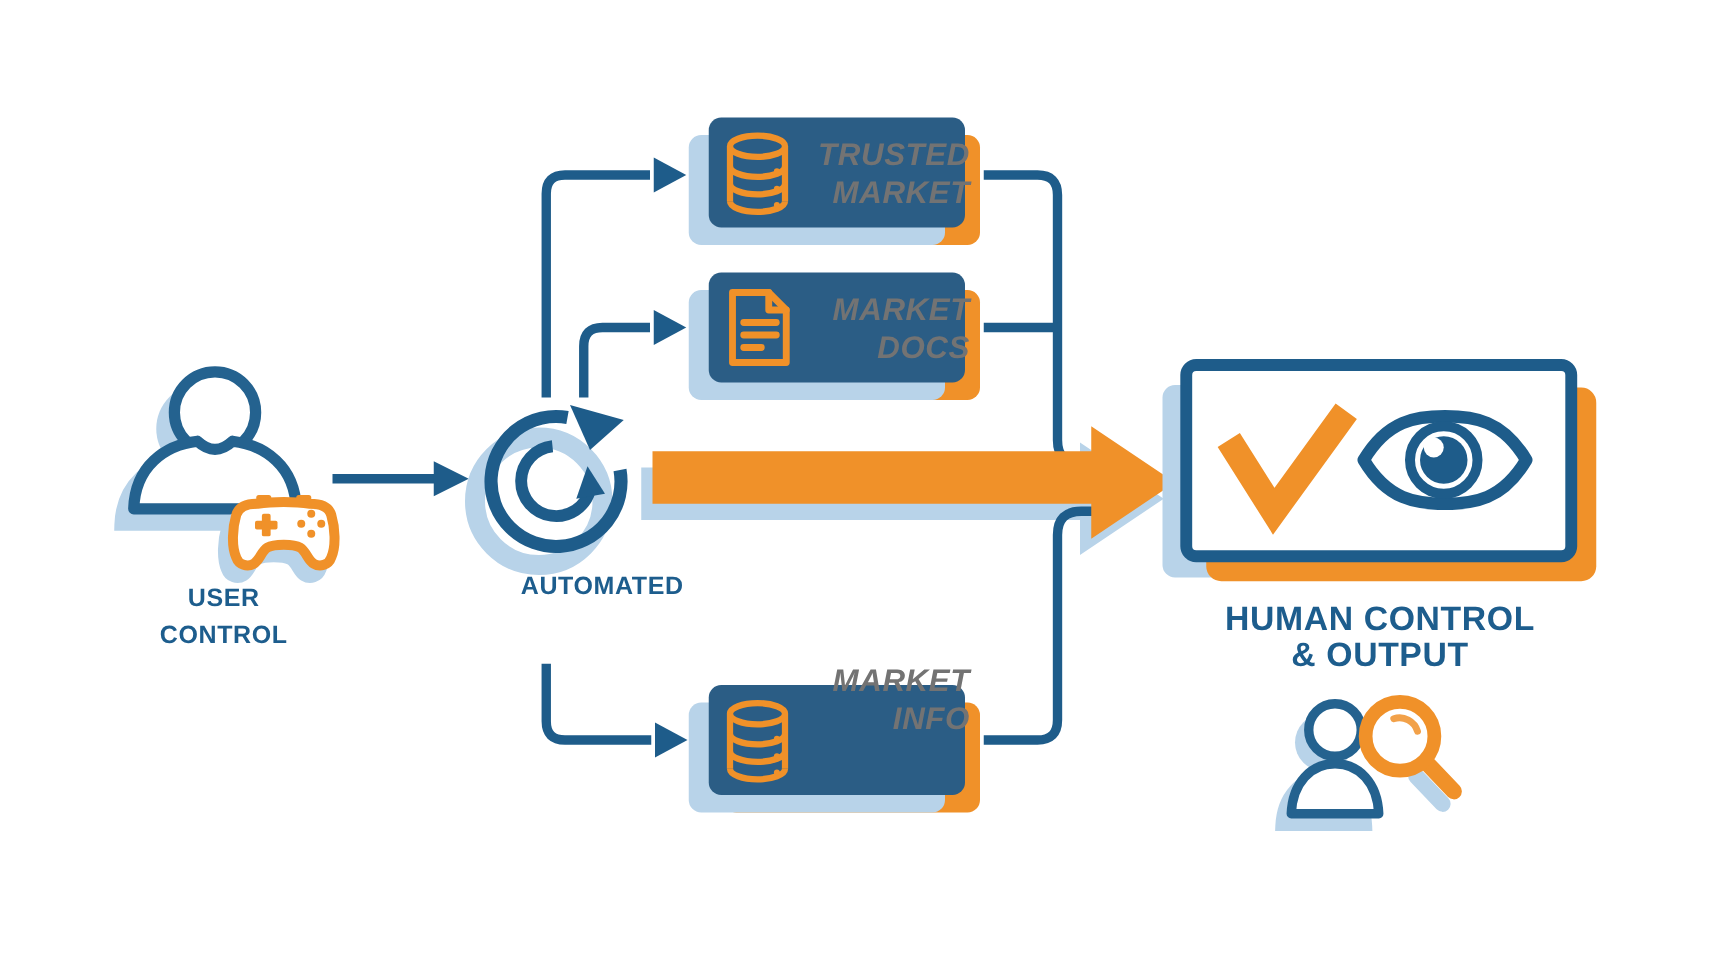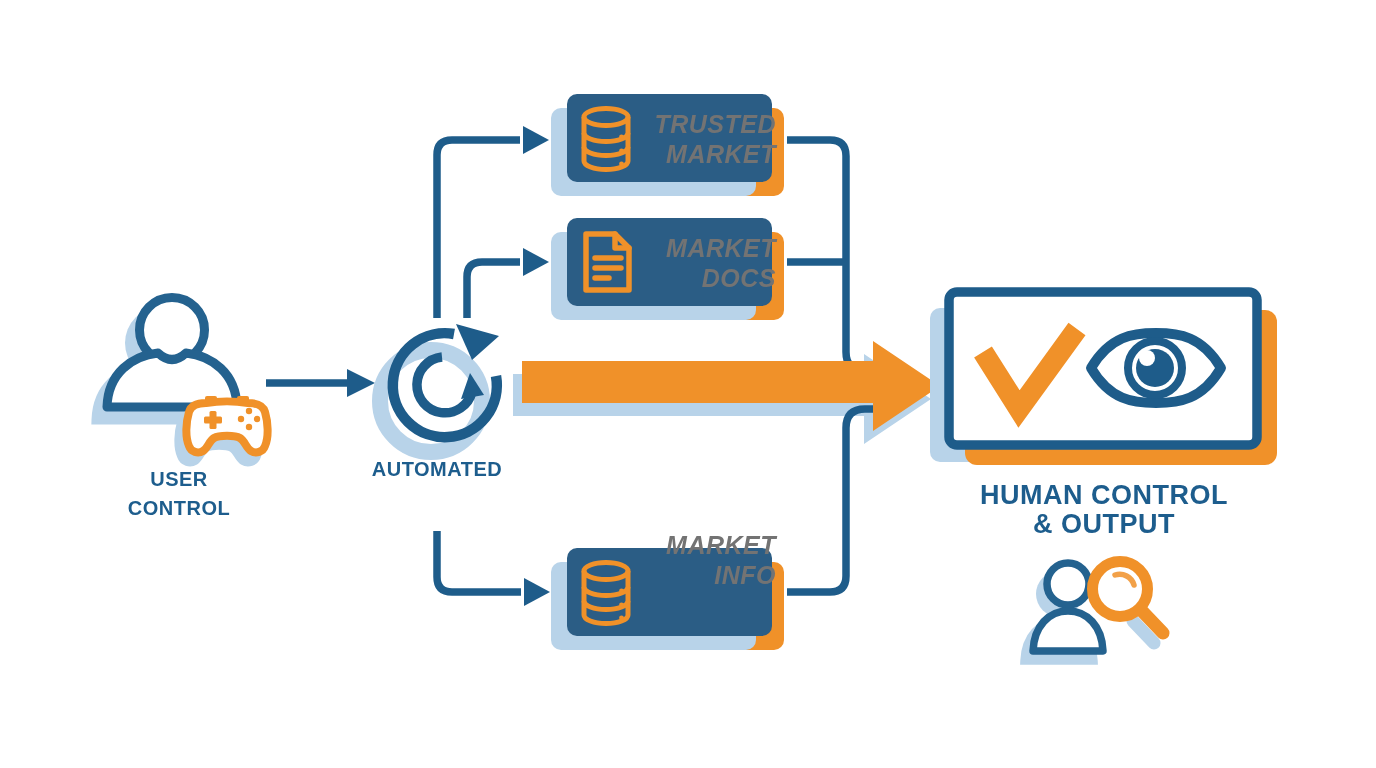--- a/index.html
+++ b/index.html
@@ -157,21 +157,21 @@
       <path d="M1115,575 A15,15 0 0 1 1134,585" fill="none" stroke="#f09129" stroke-width="5.5" stroke-linecap="round" opacity="0.85"></path>
     </g>
   </g>
 </svg>
 
 <div class="lbl" style="left:79px;top:465px;width:200px;">
   <span>USER</span>
   <span>CONTROL</span>
 </div>
 
-<div class="lbl" style="left:327px;top:455px;width:220px;">
+<div class="lbl" style="left:327px;top:455px;width:220px;text-align:right;">
   <span>AUTOMATED</span>
 </div>
 
 <div class="boxlbl" style="left:646px;top:109px;width:130px;">
   <span>TRUSTED</span>
   <span>MARKET</span>
 </div>
 
 <div class="boxlbl" style="left:646px;top:233px;width:130px;">
   <span>MARKET</span>

